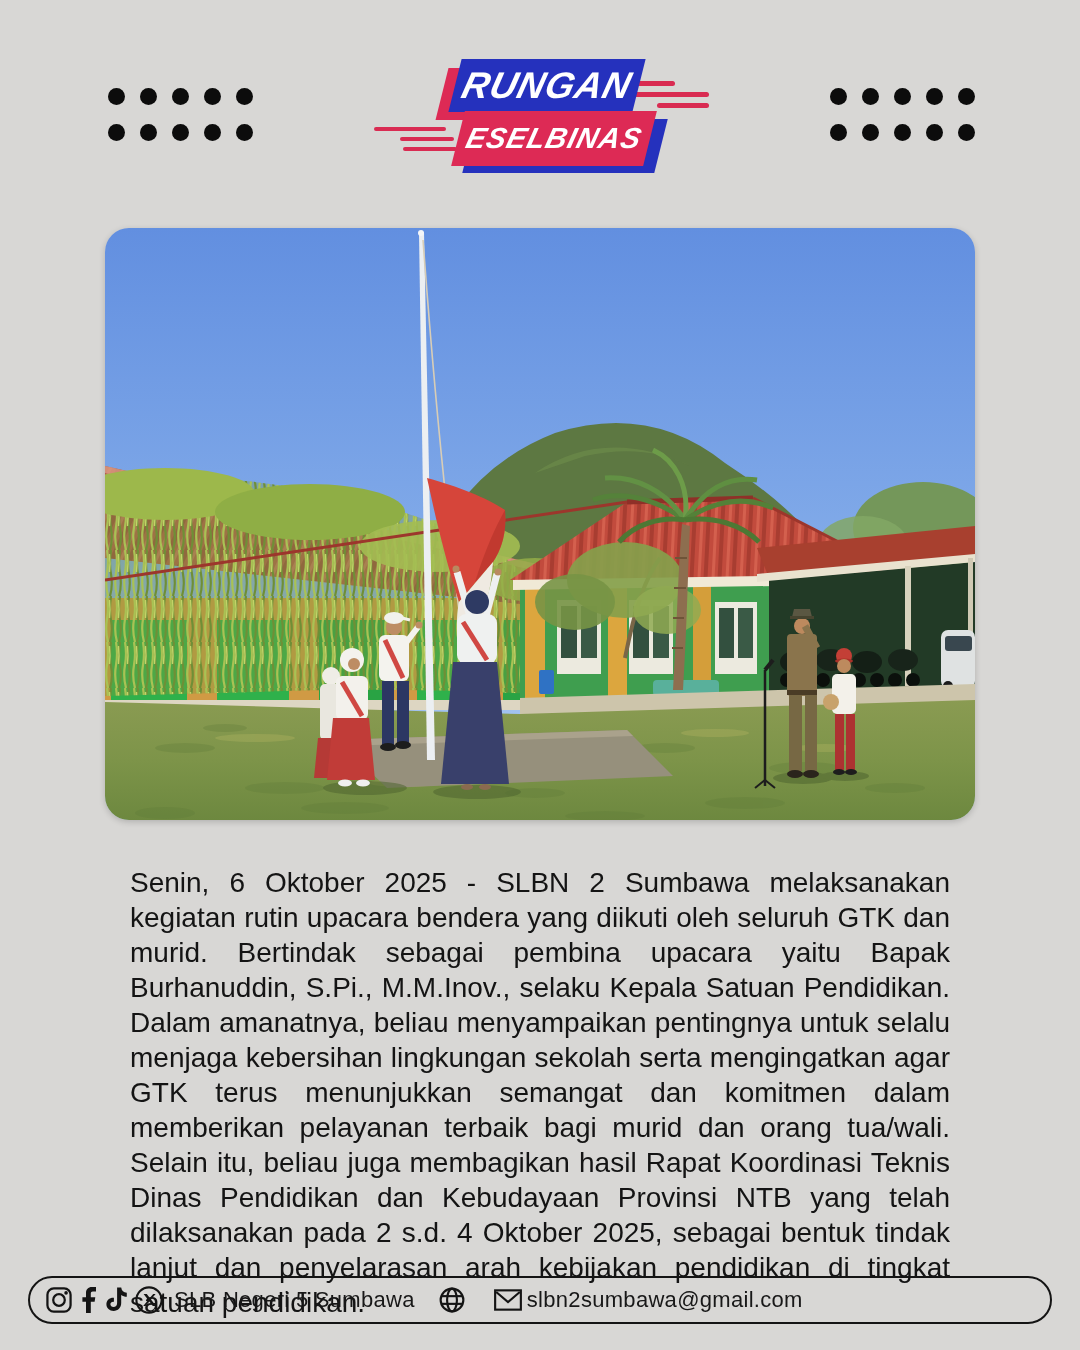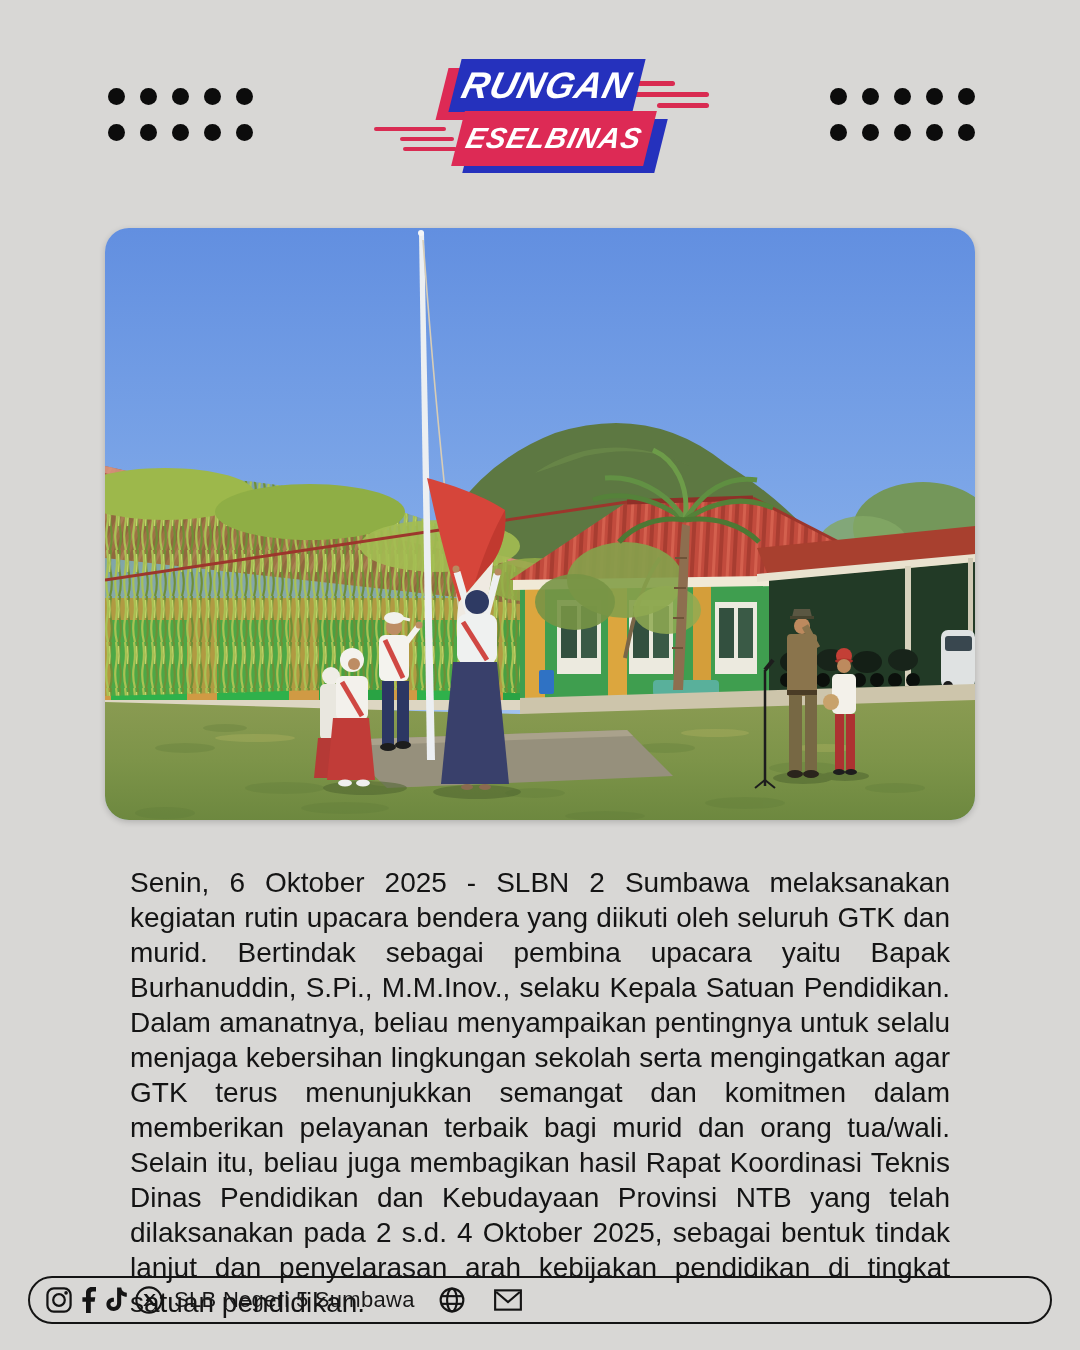--- a/index.html
+++ b/index.html
@@ -384,13 +384,14 @@
         <line x1="3.8" y1="17.6" x2="24.2" y2="17.6" stroke="#141414" stroke-width="2"></line>
       </svg>
   </span>
   <span class="sep"></span>
   <span class="icon">
     <svg width="30" height="26" viewBox="0 0 28 24">
         <rect x="2" y="3" width="24" height="18" fill="none" stroke="#141414" stroke-width="2"></rect>
         <polyline points="3,4.5 14,14 25,4.5" fill="none" stroke="#141414" stroke-width="2"></polyline>
       </svg>
   </span>
+  <span class="txt">slbn2sumbawa@gmail.com</span>
 </div>
 
 </body></html>

